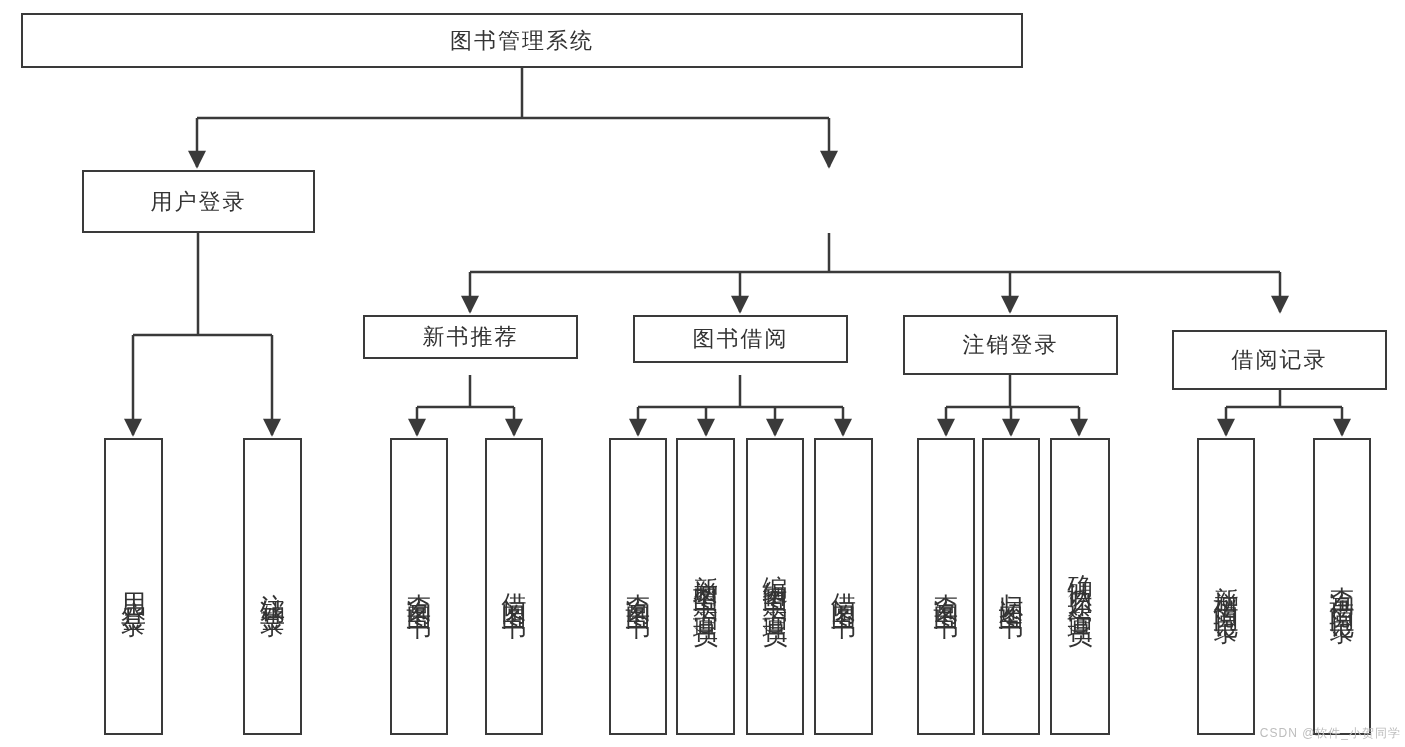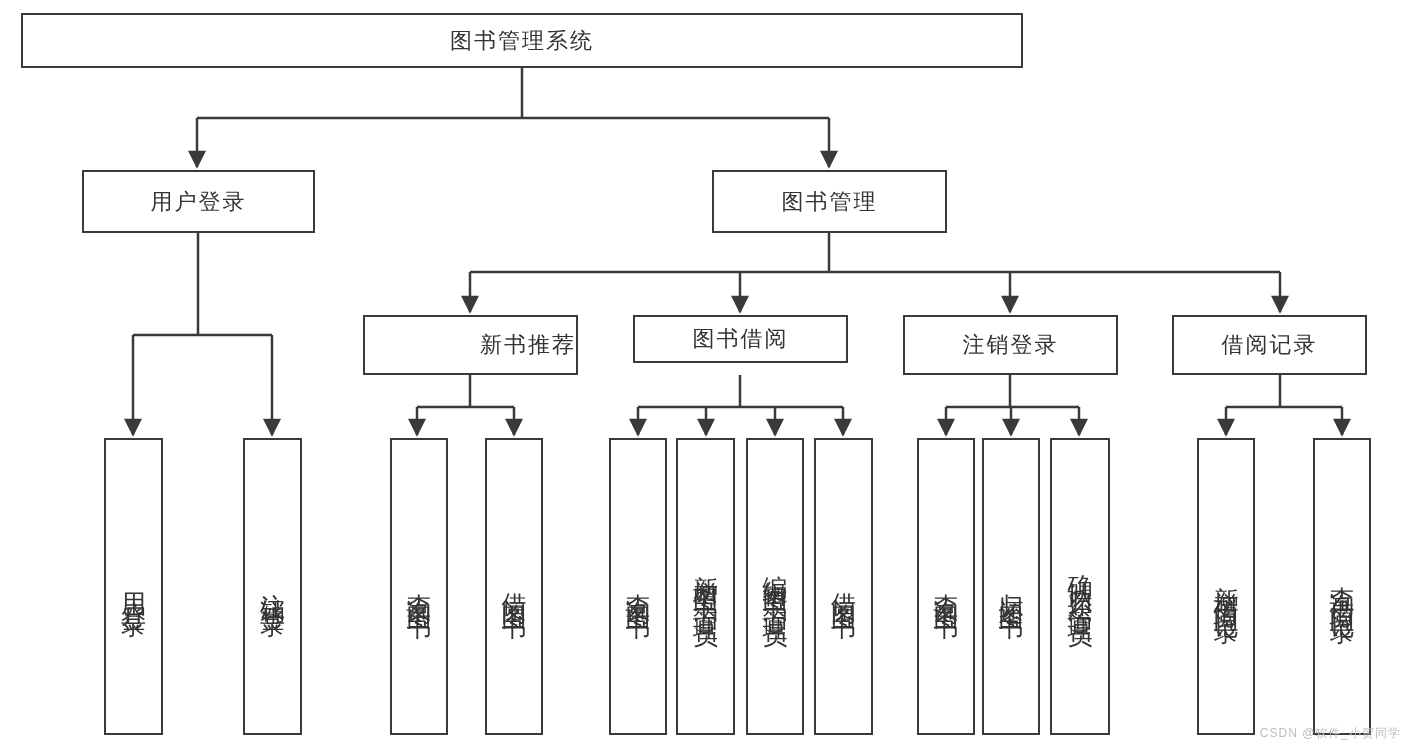--- a/index.html
+++ b/index.html
@@ -86,34 +86,31 @@
     <path d="M1342,407 L1342,435" marker-end="url(#arrow)"></path>
   </svg>
 
   <div class="box h-box" style="left:21px; top:13px; width:1002px; height:55px;">
     <span>图书管理系统</span>
   </div>
 
   <div class="box h-box" style="left:82px; top:170px; width:233px; height:63px;">
     <span>用户登录</span>
   </div>
-  <div class="box h-box" style="left:712px; top:170px; width:235px; height:63px;">
-    <span>图书管理</span>
-  </div>
 
-  <div class="box h-box" style="left:363px; top:315px; width:215px; height:60px;justify-content:flex-end;">
+  <div class="box h-box" style="left:363px; top:315px; width:215px; height:44px;">
     <span>新书推荐</span>
   </div>
   <div class="box h-box" style="left:633px; top:315px; width:215px; height:48px;">
     <span>图书借阅</span>
   </div>
   <div class="box h-box" style="left:903px; top:315px; width:215px; height:60px;">
     <span>注销登录</span>
   </div>
-  <div class="box h-box" style="left:1172px; top:315px; width:195px; height:60px;">
+  <div class="box h-box" style="left:1172px; top:330px; width:215px; height:60px;">
     <span>借阅记录</span>
   </div>
 
   <div class="box v-box" style="left:104px; top:438px; width:59px; height:297px;">
     <span>用户登录</span>
   </div>
   <div class="box v-box" style="left:243px; top:438px; width:59px; height:297px;">
     <span>注销登录</span>
   </div>
 

